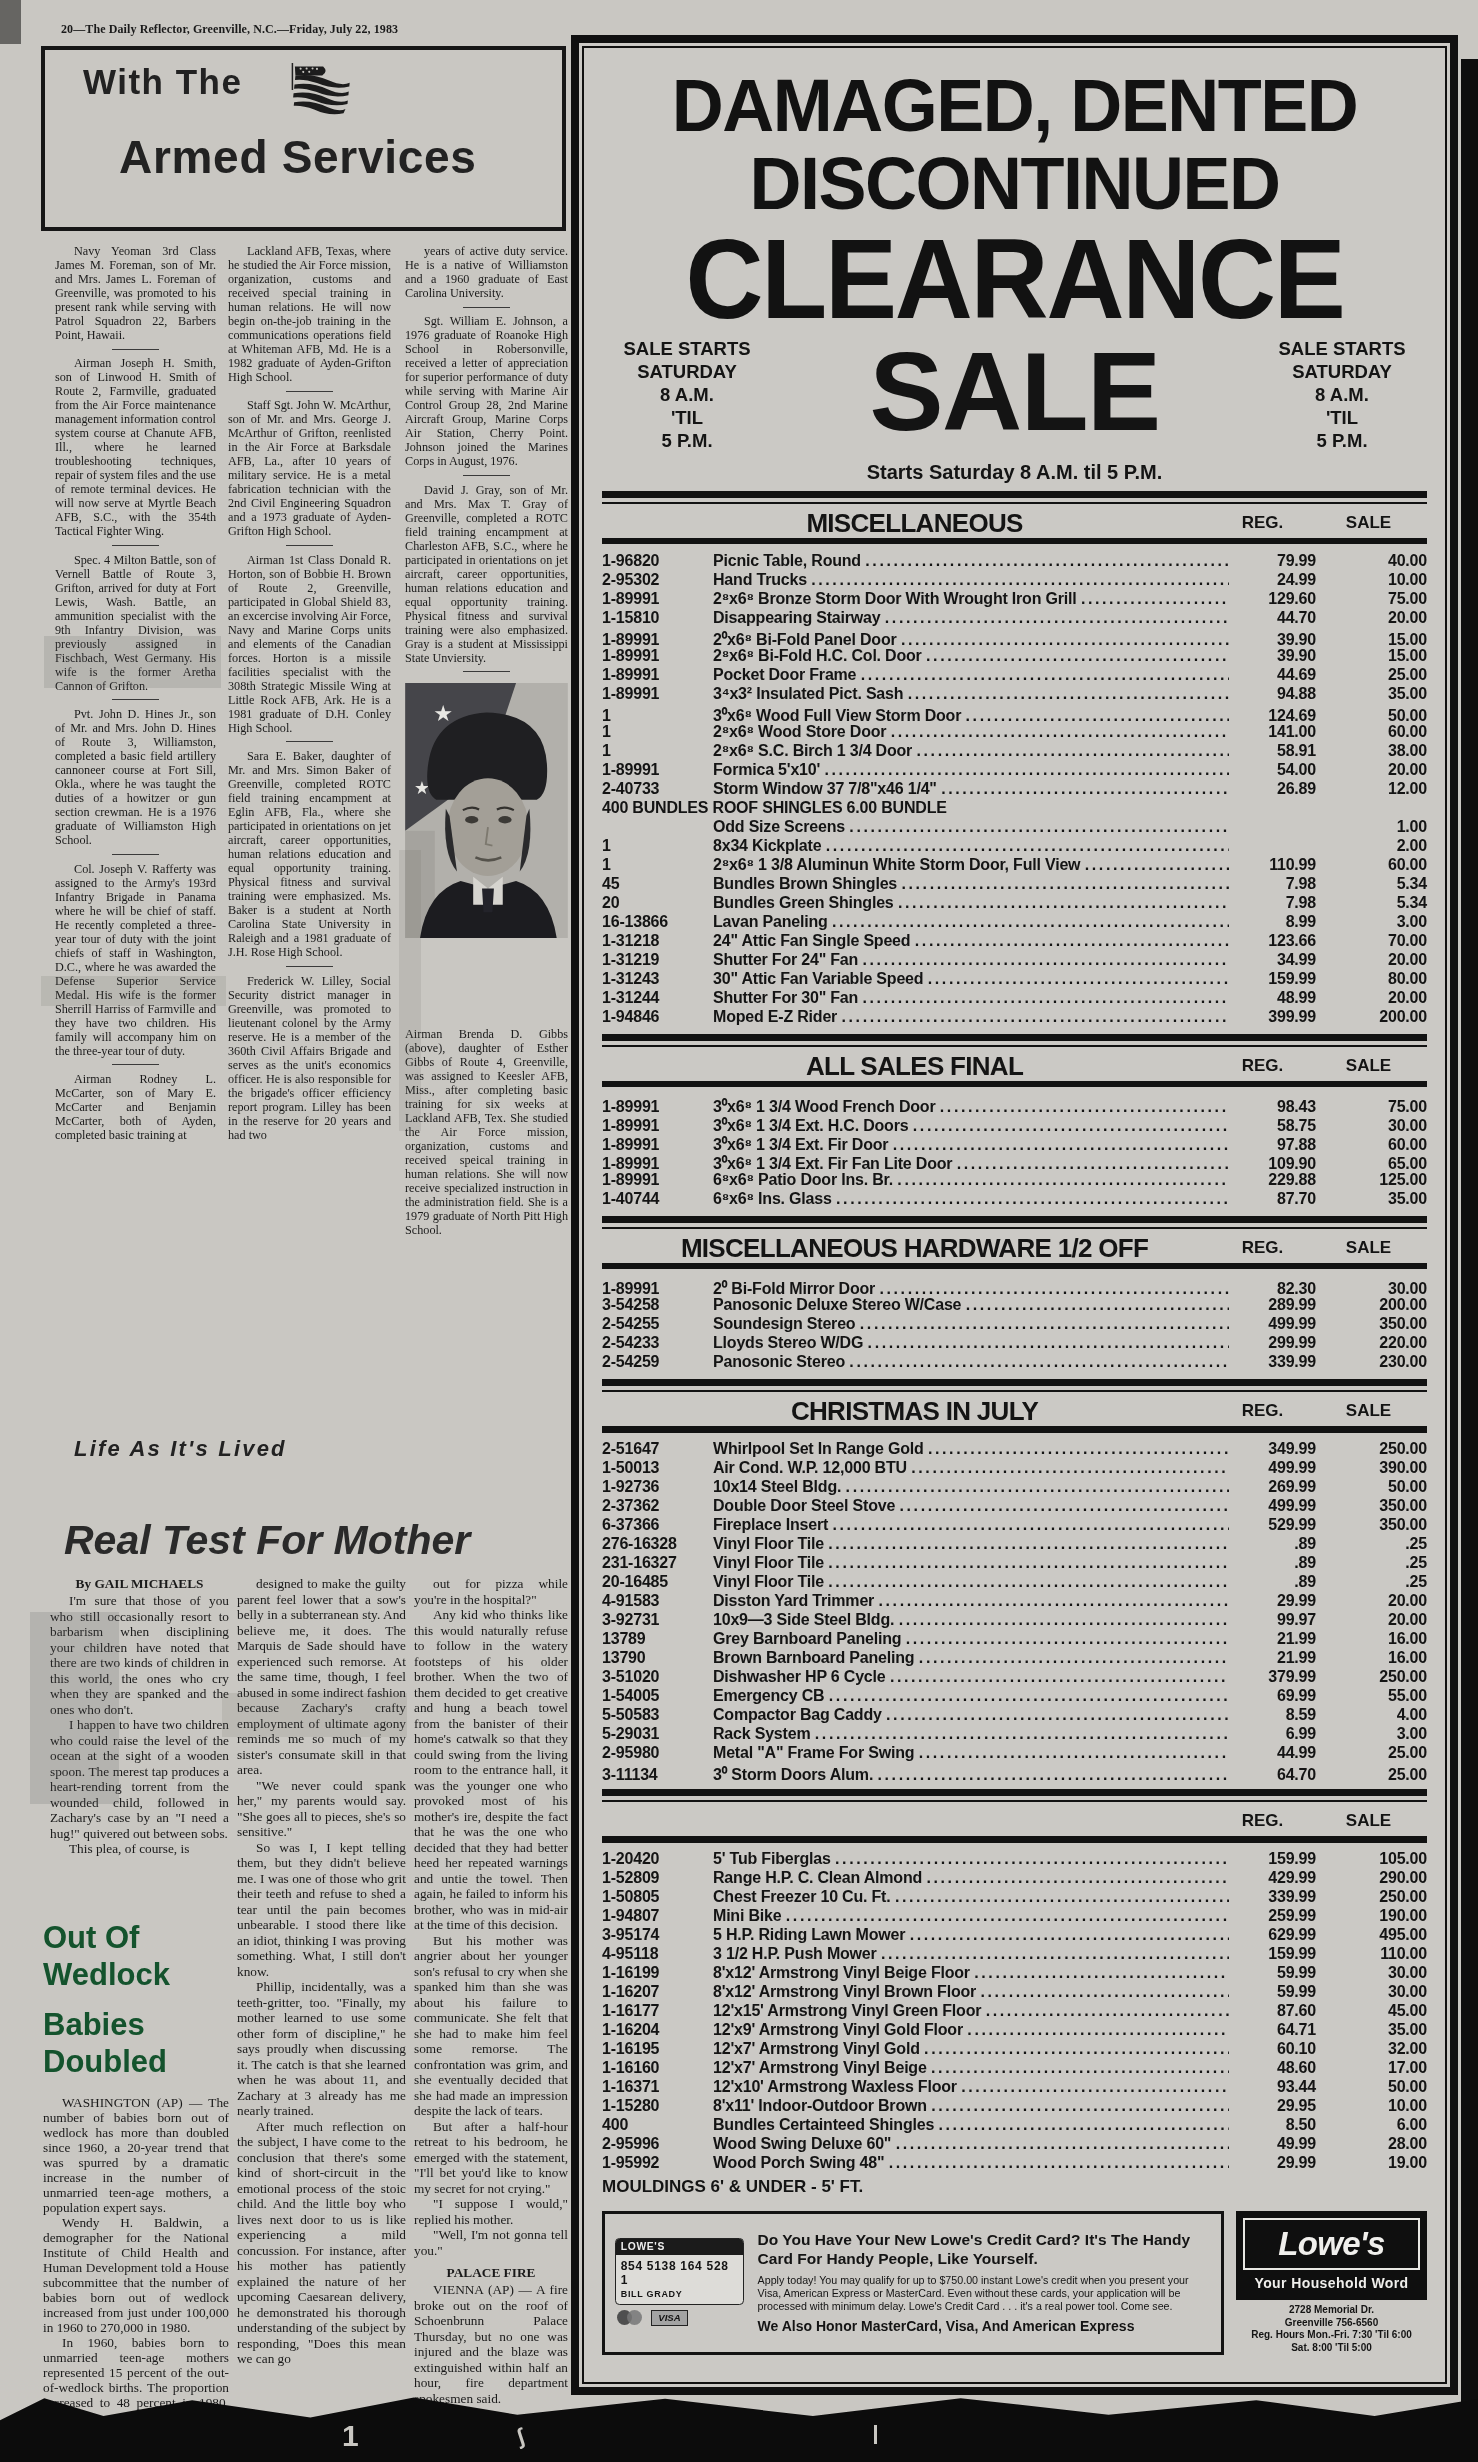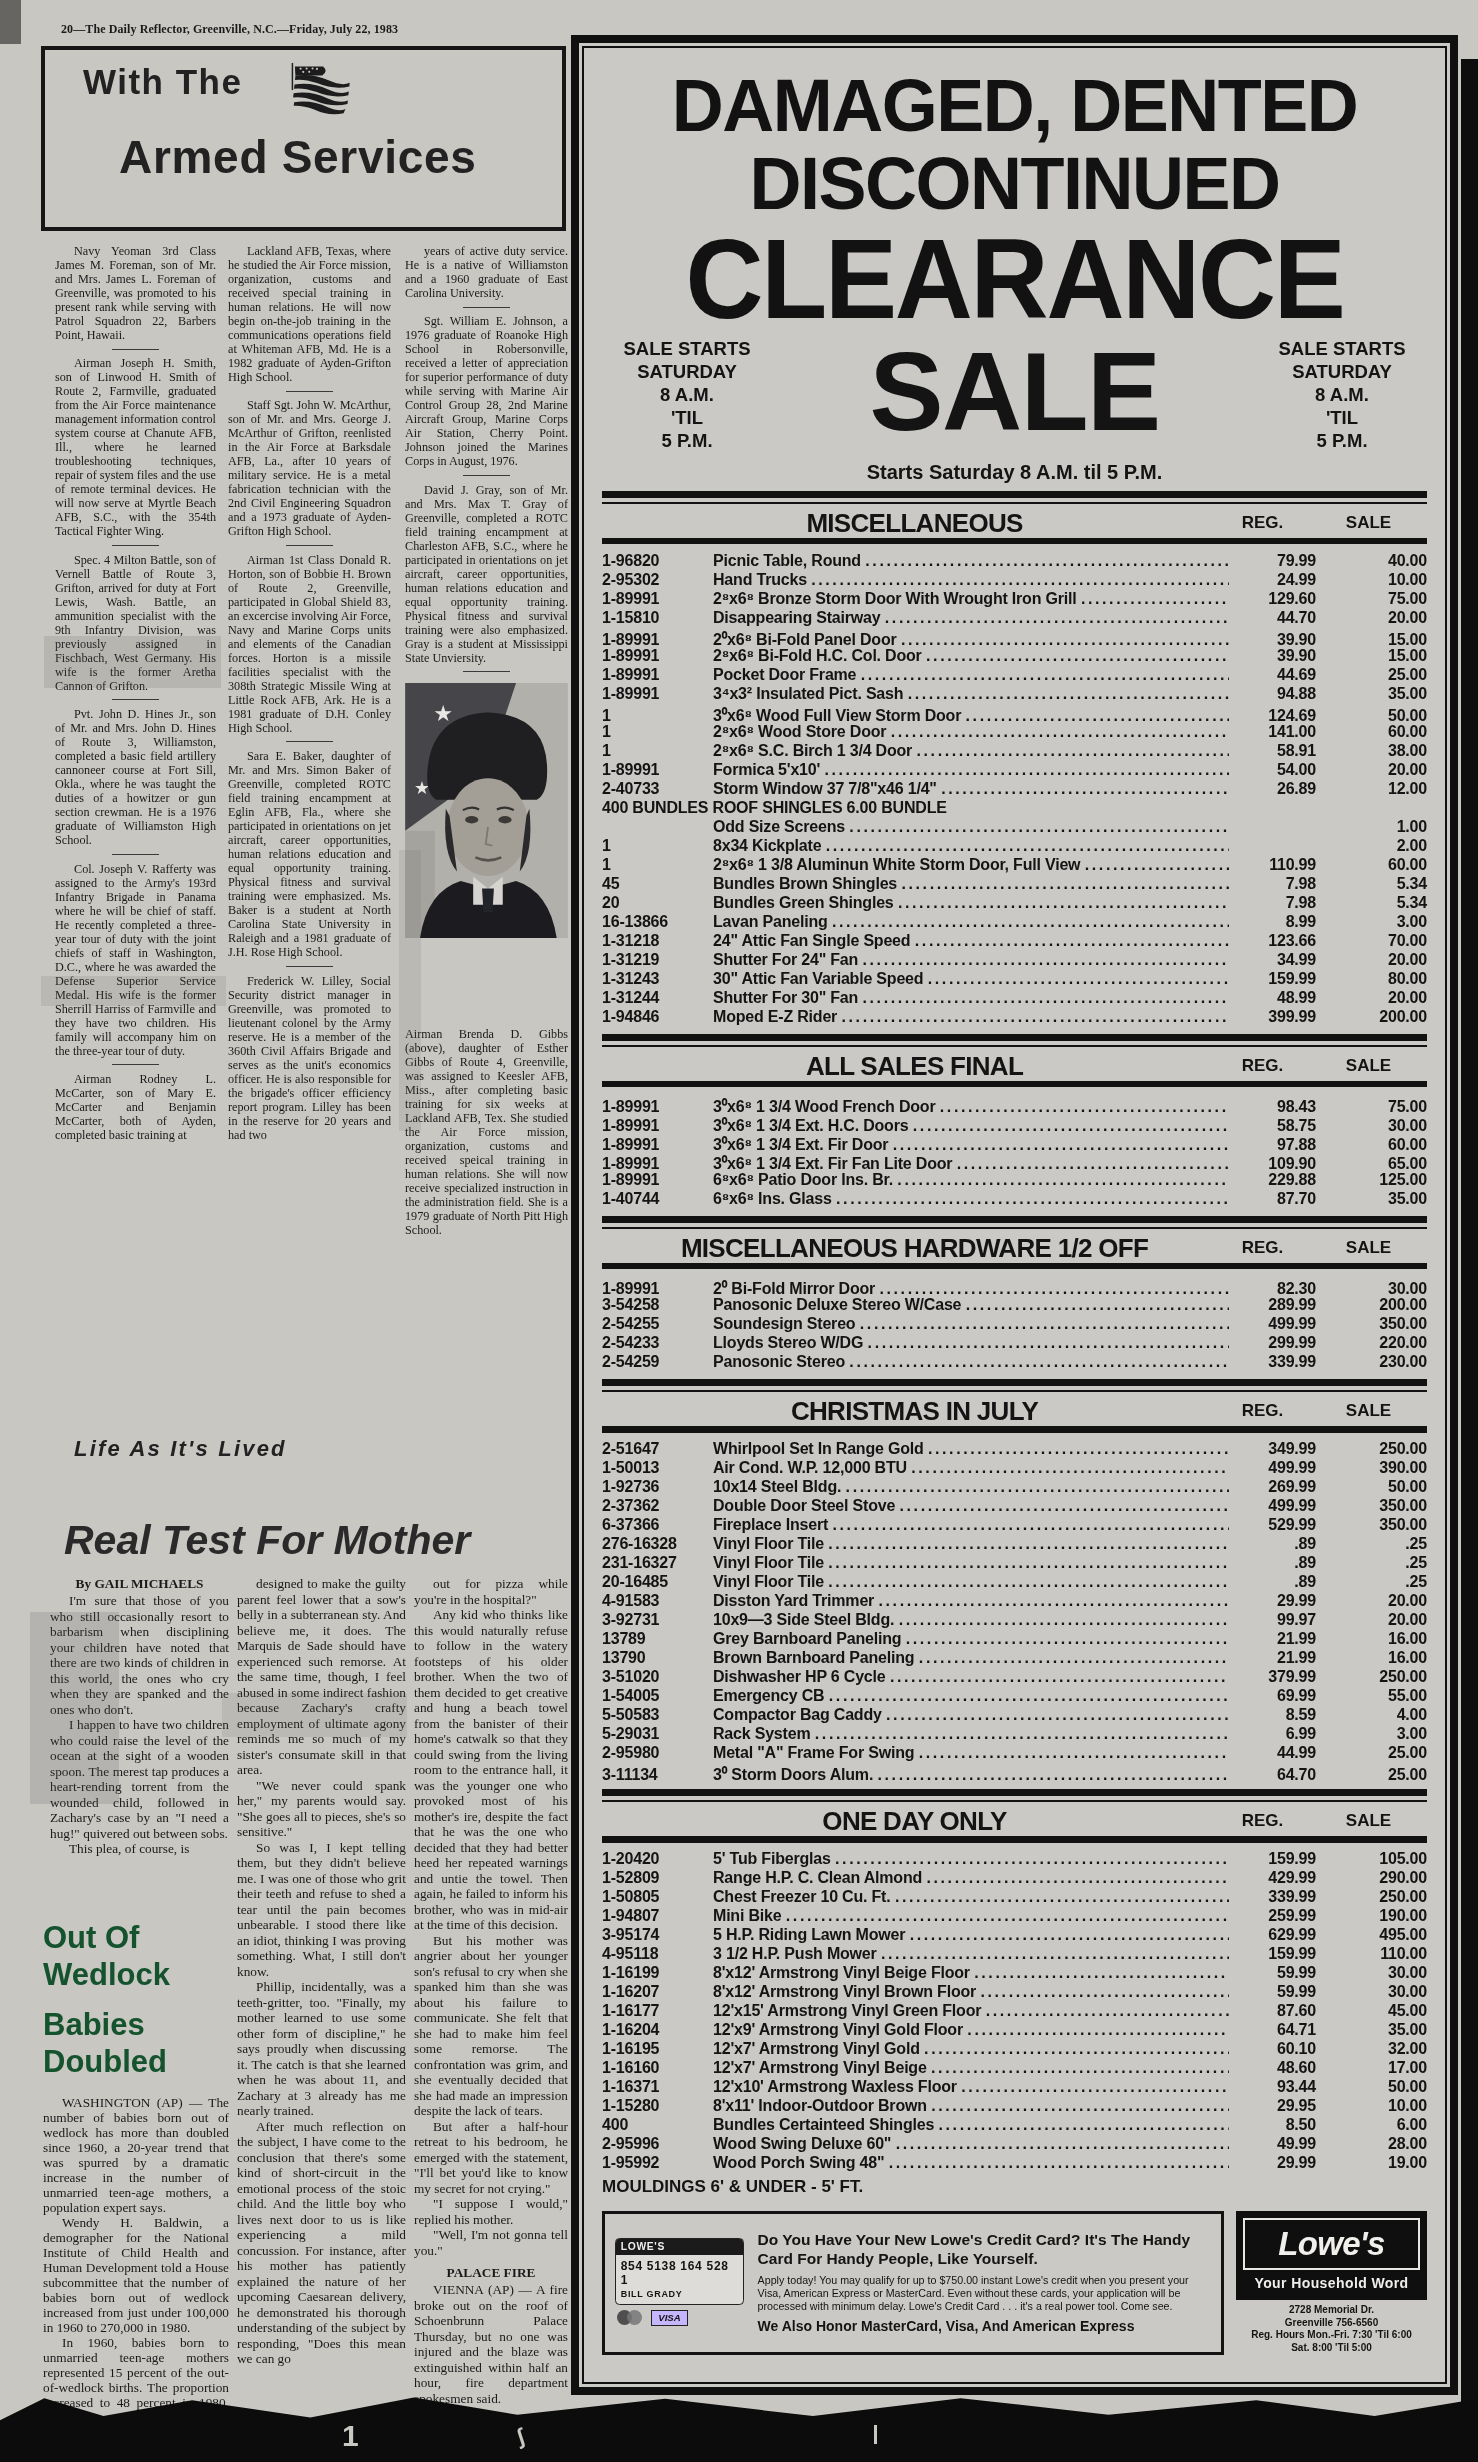--- a/index.html
+++ b/index.html
@@ -72,21 +72,21 @@
   .cc-box{flex:1;border:3px solid #131313;padding:9px 10.3px;display:flex;gap:13.3px;align-items:center;}
   .card-art{width:129px;flex:none;}
   .card{border:1.5px solid #222;background:#dddcd8;border-radius:4.4px;padding:0 0 4.4px 0;overflow:hidden;}
   .card-top{background:#1b1b1b;color:#eee;font-weight:700;font-size:10.3px;padding:2.2px 4.4px;letter-spacing:0.7px;}
   .card-num{font-size:12px;font-weight:700;padding:4.4px 4.4px 0 4.4px;letter-spacing:0.7px;}
   .card-name{font-size:9px;font-weight:700;padding:2.2px 4.4px 0 4.4px;letter-spacing:0.7px;}
   .card-icons{display:flex;gap:6px;margin-top:4.4px;align-items:center;}
   .mc{width:30px;height:18px;position:relative;}
   .mc i{position:absolute;top:1.5px;width:15px;height:15px;border-radius:50%;background:#555;opacity:.85;}
   .mc i:first-child{left:1.5px;background:#3a3a3a;} .mc i:last-child{left:12px;background:#777;}
-  .visa{border:1.5px solid #222;background:#c4b5fd;font-weight:700;font-size:9.6px;padding:1.5px 6px;font-style:italic;}
+  .visa{border:1.5px solid #222;background:#a3a3a3;font-weight:700;font-size:9.6px;padding:1.5px 6px;font-style:italic;}
   .cc-text{flex:1;}
   .cc-head{font-weight:700;font-size:15.5px;line-height:18.5px;}
   .cc-body{font-size:10.7px;line-height:13px;margin:5.2px 0;}
   .cc-honor{font-weight:700;font-size:14px;}
   .lowes-col{width:191px;flex:none;text-align:center;}
   .lowes-logo{background:#0f0f0f;padding:7.4px;box-sizing:border-box;}
   .lowes-logo .frame{border:2.2px solid #e8e7e3;padding:7.4px 3px;}
   .lowes-name{color:#f0efec;font-weight:700;font-style:italic;font-size:33px;line-height:33px;letter-spacing:-0.7px;}
   .lowes-tag{color:#f0efec;font-weight:700;font-size:14px;padding:5.2px 0 1.5px 0;letter-spacing:0.4px;}
   .lowes-addr{margin-top:4.4px;font-size:10px;font-weight:700;line-height:12.6px;}
@@ -668,21 +668,20 @@
                 <span class="lead"></span>
                 <span class="rg">64.70</span>
                 <span class="sl">25.00</span>
               </div>
             </div>
           </div>
           <div class="sec">
             <div class="rule heavy"></div>
             <div class="rule thin"></div>
             <div class="sec-row">
-              <span class="sec-title">ONE DAY ONLY</span>
               <span class="lbl reg-lbl">REG.</span>
               <span class="lbl sale-lbl">SALE</span>
             </div>
             <div class="rule heavy"></div>
             <div class="rows">
               <div class="row">
                 <span class="it">1-20420</span>
                 <span class="dsc">5' Tub Fiberglas</span>
                 <span class="lead"></span>
                 <span class="rg">159.99</span>

